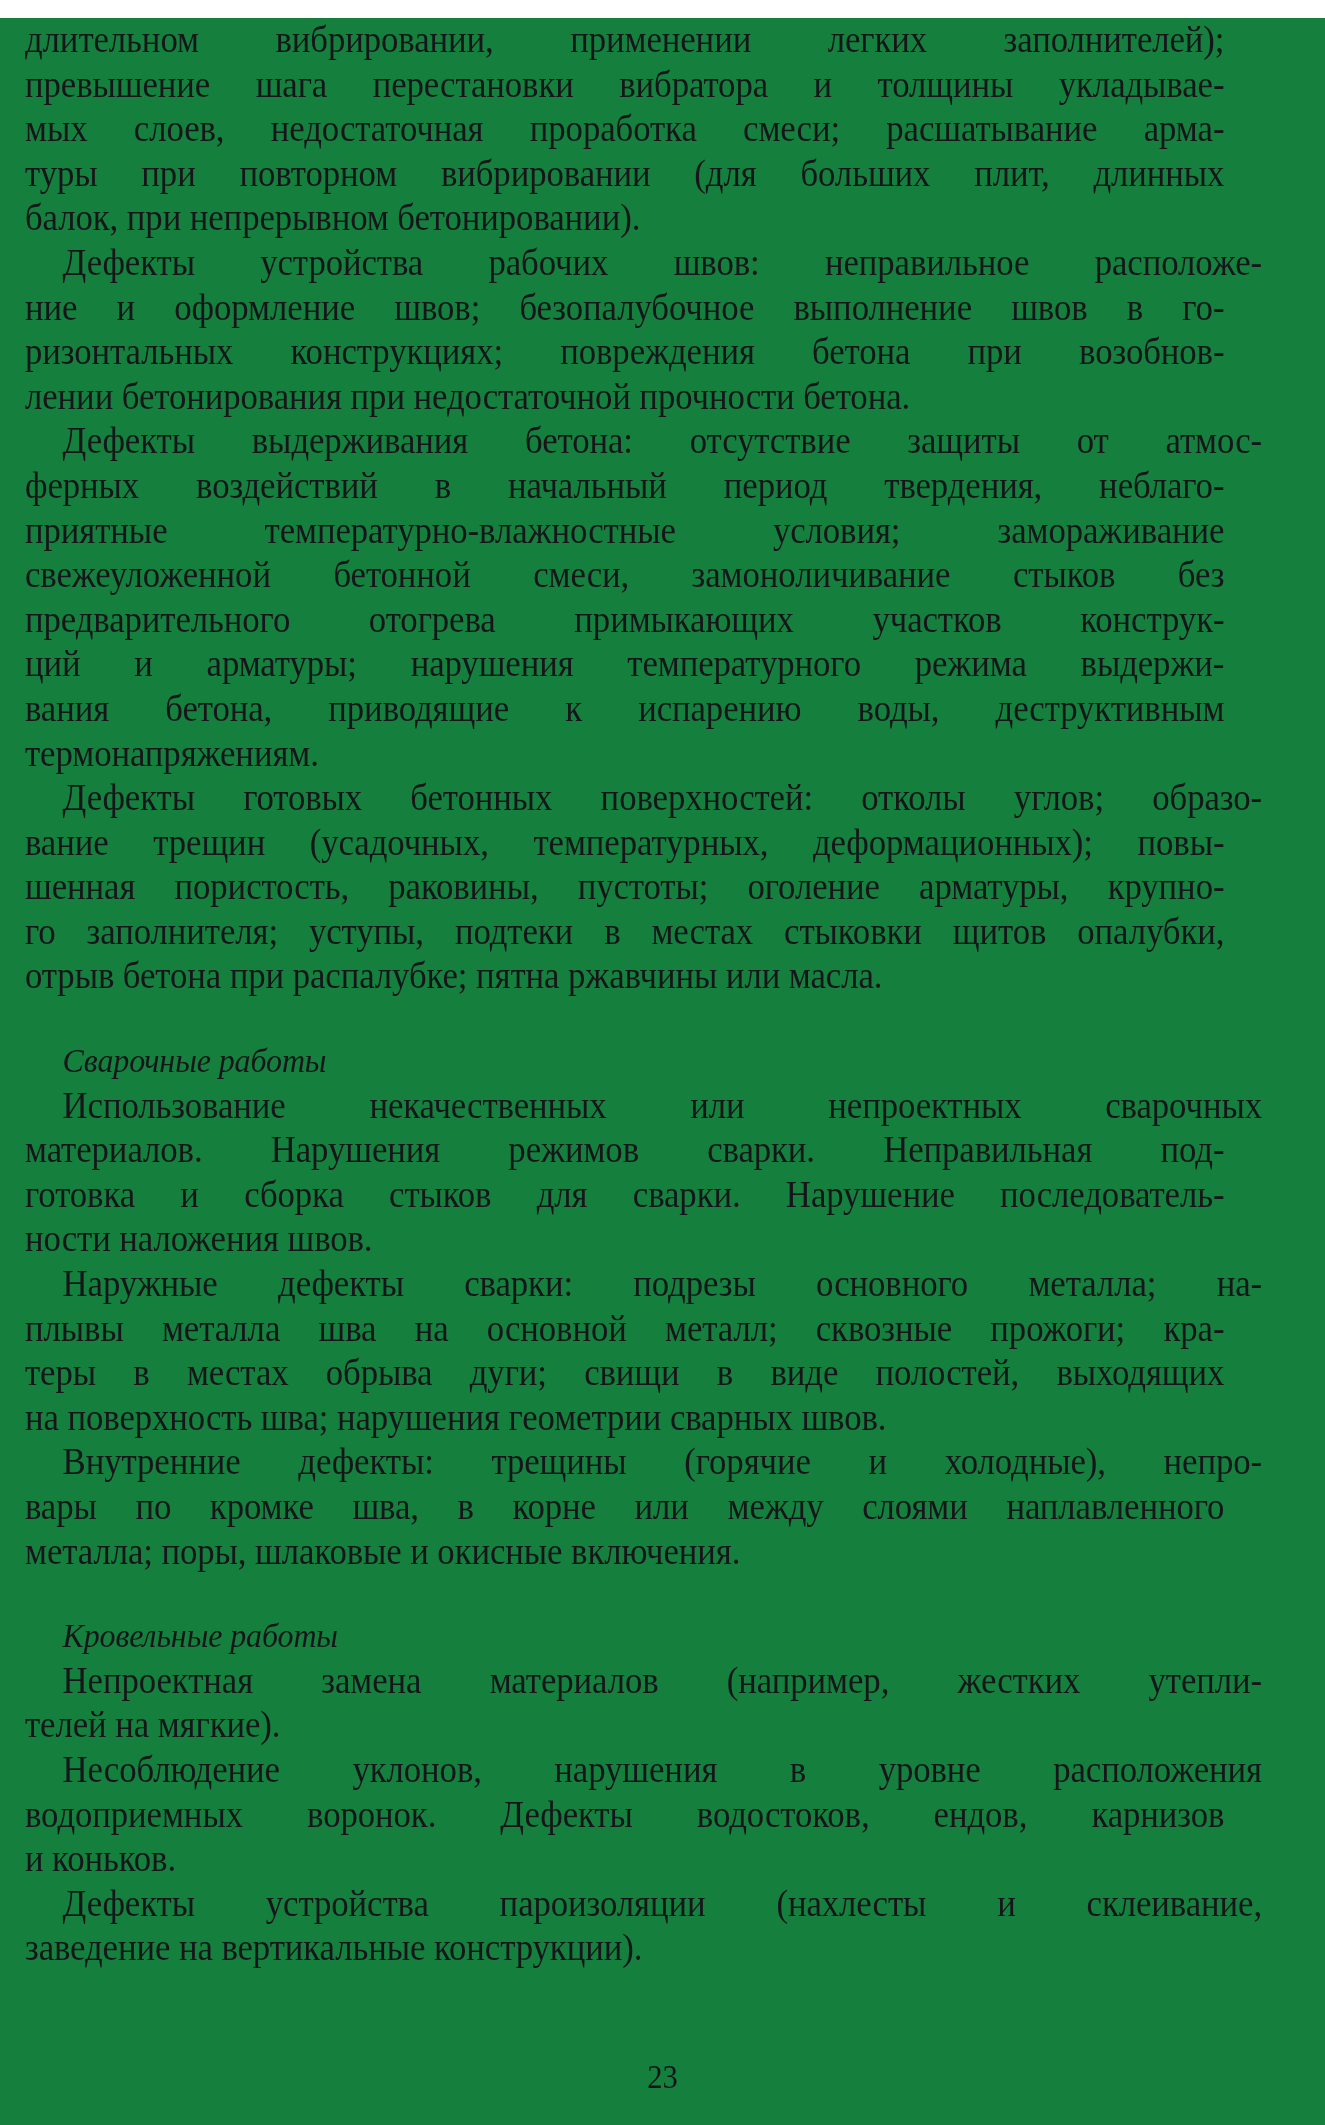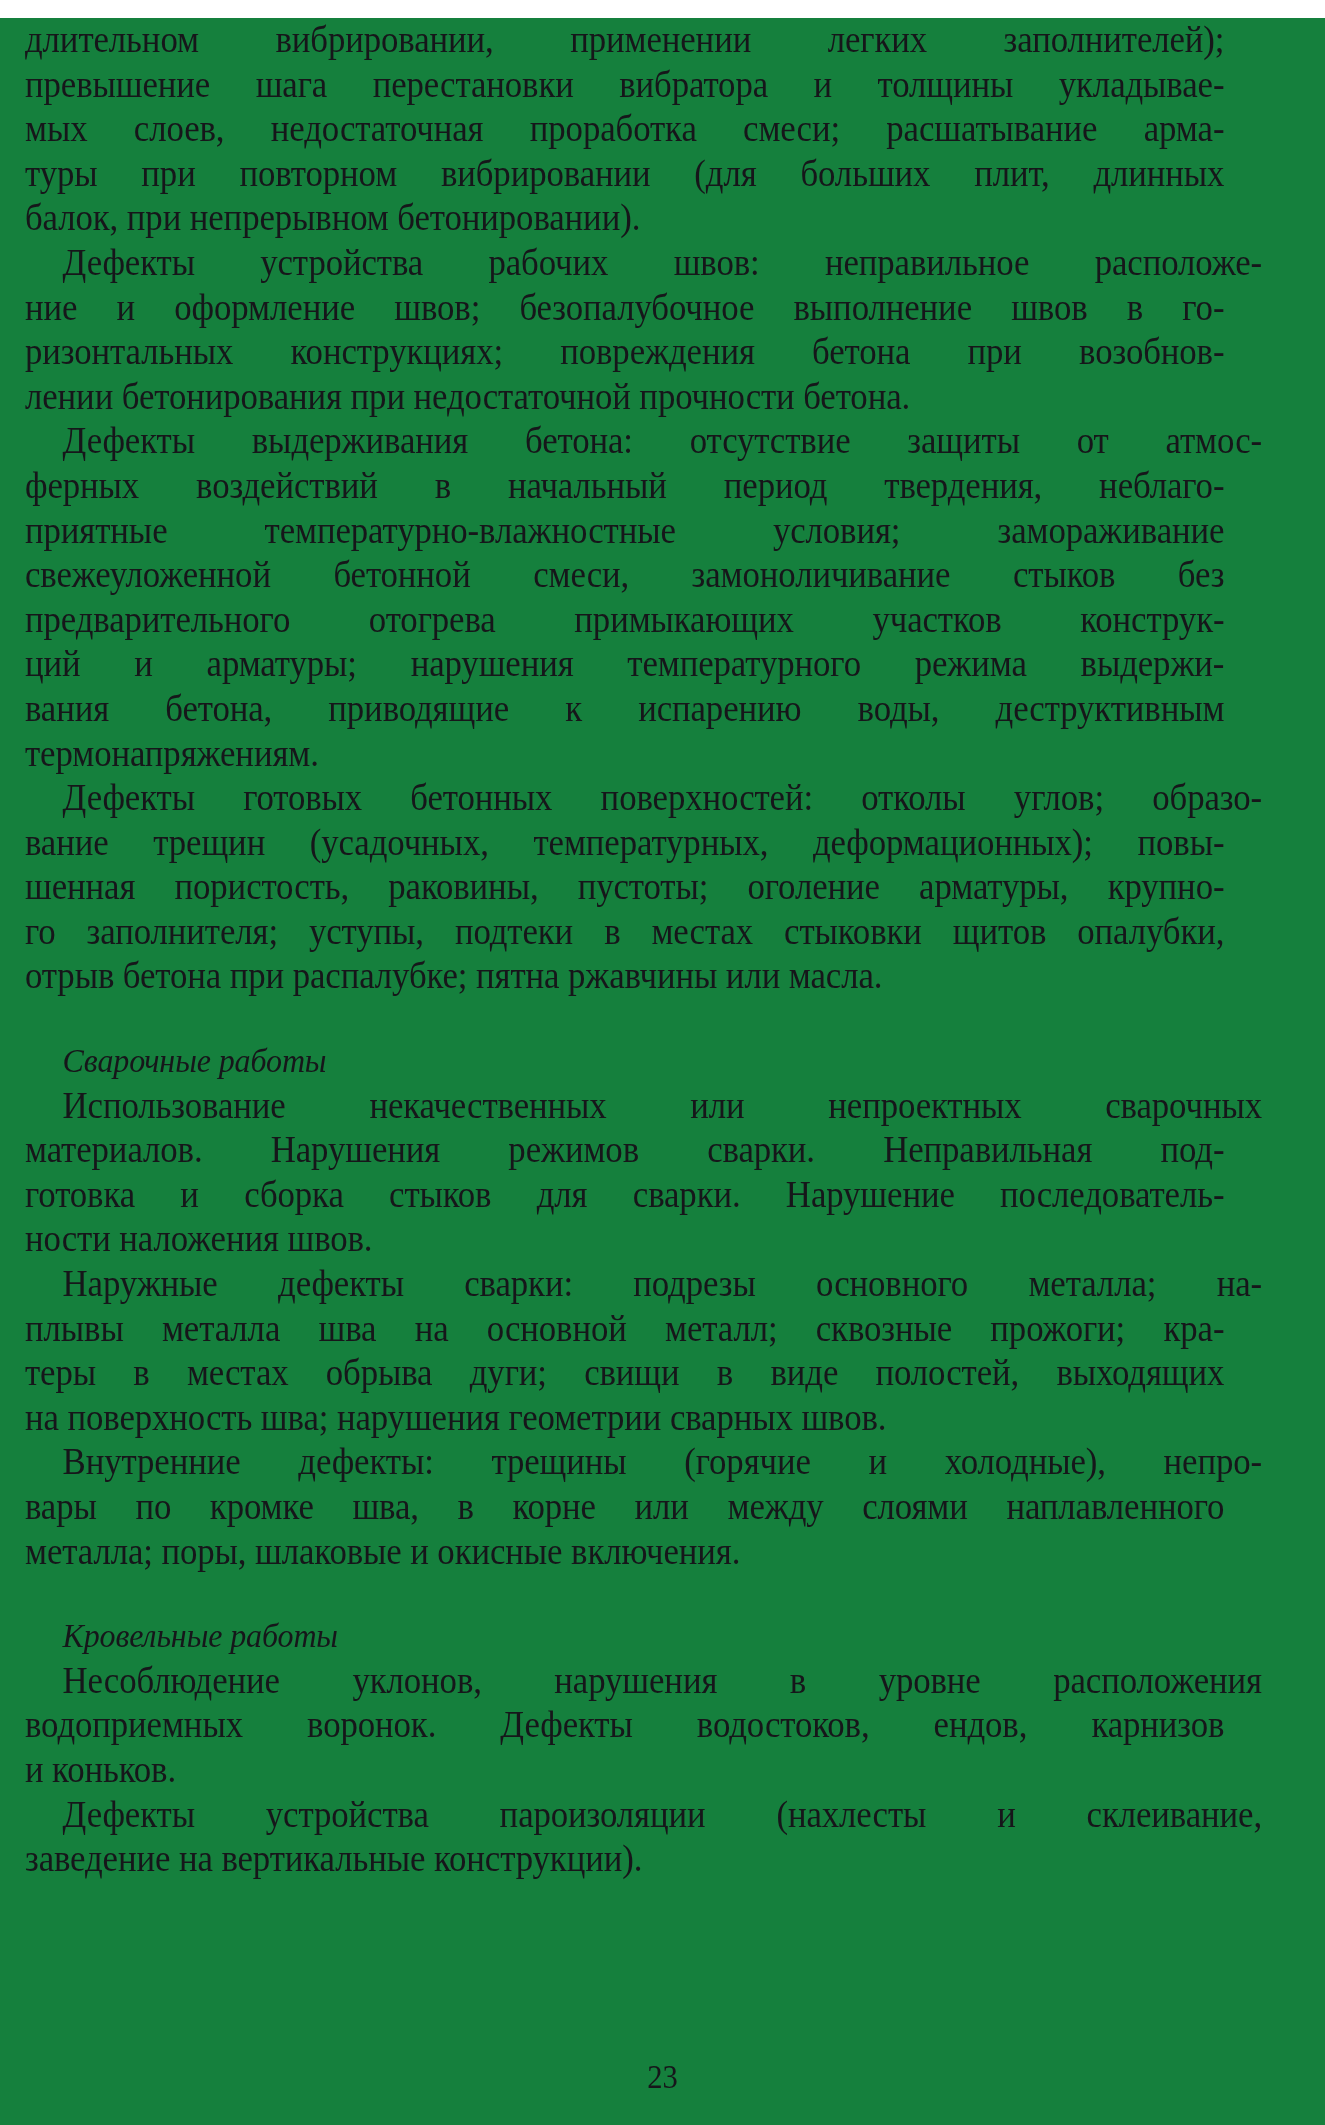--- a/index.html
+++ b/index.html
@@ -123,20 +123,24 @@
     <div>
       <span class="ln just indent"><span>Внутренние</span><span>дефекты:</span><span>трещины</span><span>(горячие</span><span>и</span><span>холодные),</span><span>непро-</span></span>
       <span class="ln just"><span>вары</span><span>по</span><span>кромке</span><span>шва,</span><span>в</span><span>корне</span><span>или</span><span>между</span><span>слоями</span><span>наплавленного</span></span>
       <span class="ln">металла; поры, шлаковые и окисные включения.</span>
     </div>
 
     <div class="gap-lg"></div>
 
     <span class="ln head">Кровельные работы</span>
 
+    <div>
+      <span class="ln just indent"><span>Непроектная</span><span>замена</span><span>материалов</span><span>(например,</span><span>жестких</span><span>утепли-</span></span>
+      <span class="ln">телей на мягкие).</span>
+    </div>
 
     <div>
       <span class="ln just indent"><span>Несоблюдение</span><span>уклонов,</span><span>нарушения</span><span>в</span><span>уровне</span><span>расположения</span></span>
       <span class="ln just"><span>водоприемных</span><span>воронок.</span><span>Дефекты</span><span>водостоков,</span><span>ендов,</span><span>карнизов</span></span>
       <span class="ln">и коньков.</span>
     </div>
 
     <div>
       <span class="ln just indent"><span>Дефекты</span><span>устройства</span><span>пароизоляции</span><span>(нахлесты</span><span>и</span><span>склеивание,</span></span>
       <span class="ln">заведение на вертикальные конструкции).</span>

